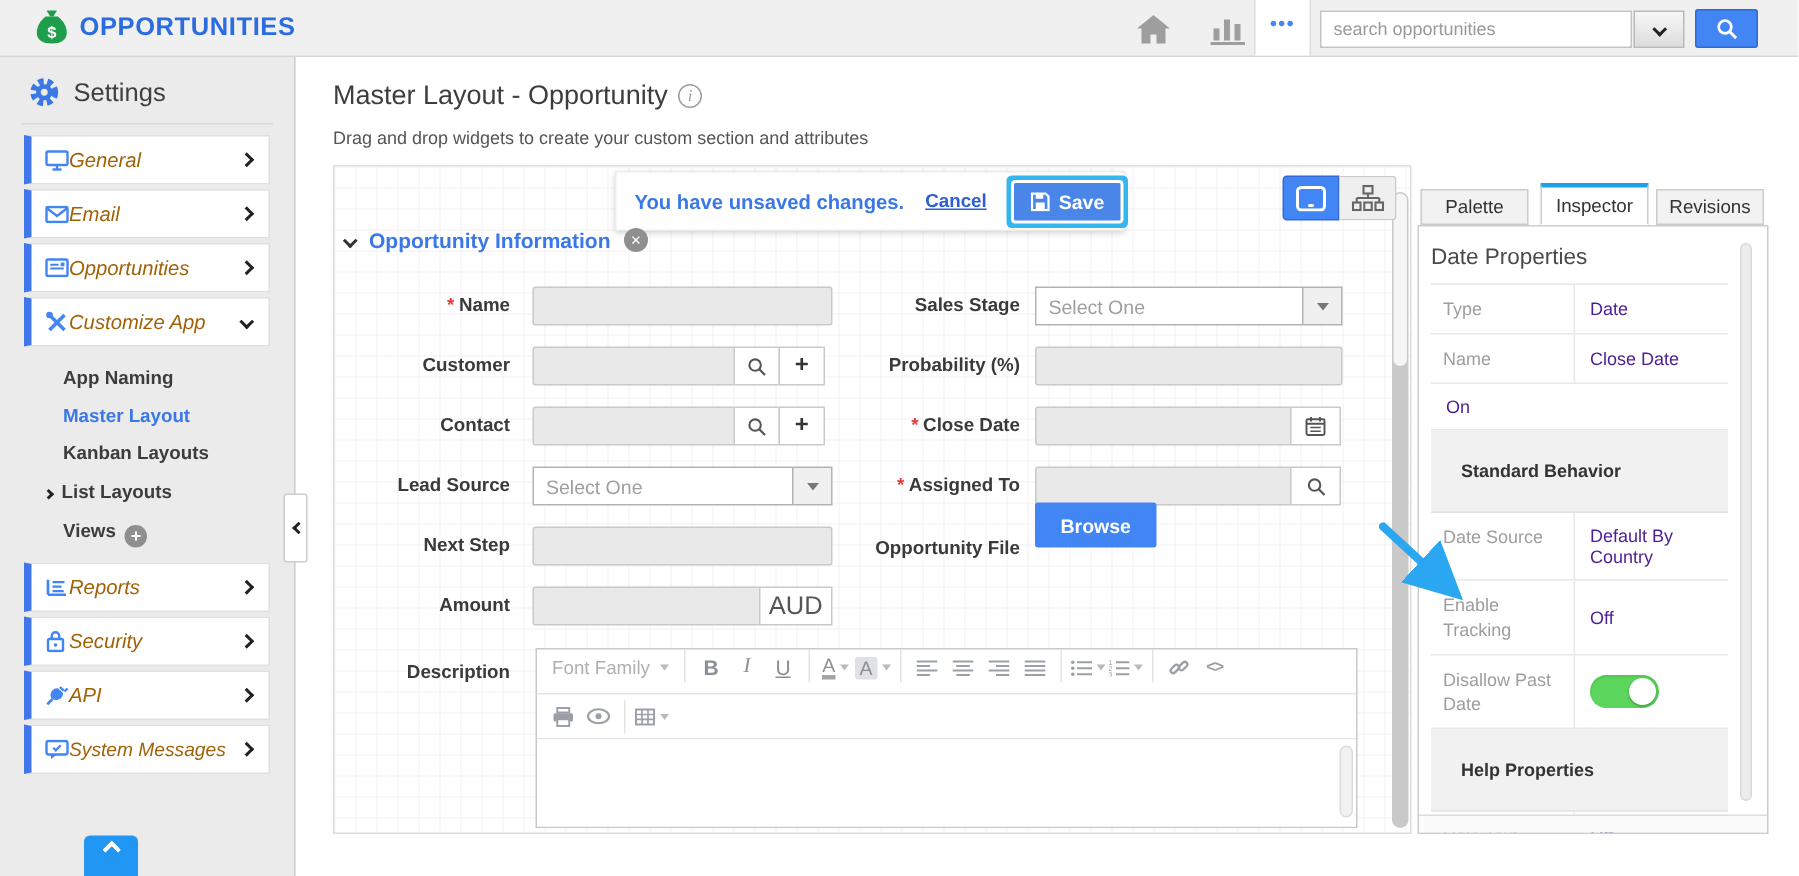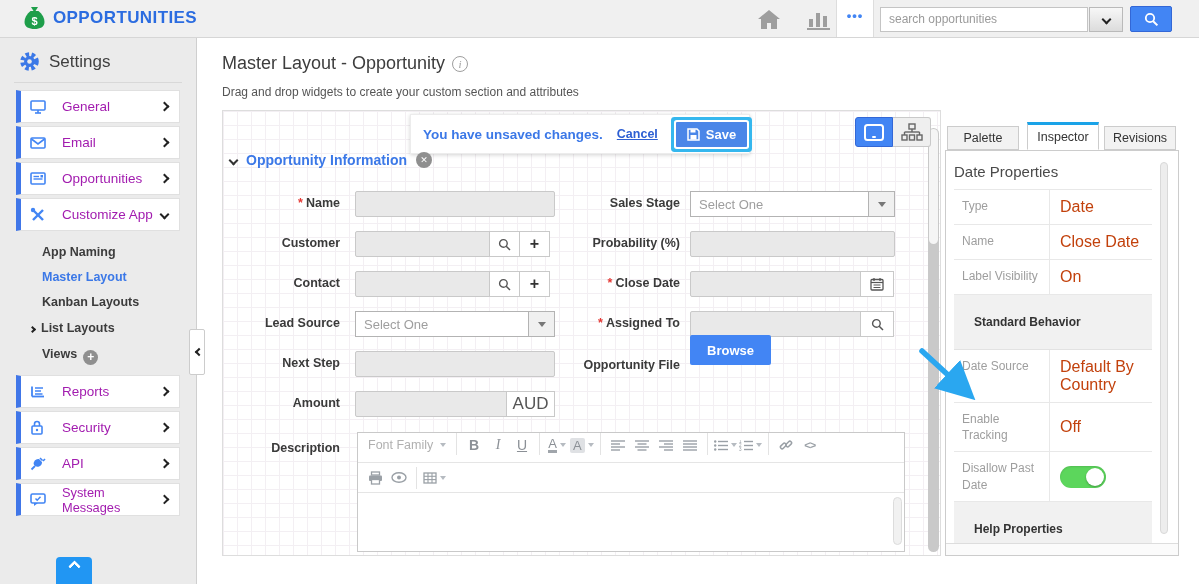--- a/index.html
+++ b/index.html
@@ -35,21 +35,21 @@
     transform:rotate(-135deg); margin-top:5px; border-radius:1px; }
 
   
   .sidebar { position:absolute; left:0; top:38px; width:197px; height:546px; background:#ebebeb; border-right:1px solid #cfcfcf; }
   .settings-hdr { position:absolute; left:19px; top:13px; display:flex; align-items:center; gap:9px; }
   .settings-hdr .txt { font-size:17px; color:#3f3f3f; }
   .sb-divider { position:absolute; left:14px; right:14px; top:44px; border-top:1px solid #d8d8d8; }
   .sb-card { position:absolute; left:16px; width:164px; height:33px; background:#fff; border:1px solid #e0e0e0;
     border-left:5px solid #4076e8; display:flex; align-items:center; cursor:pointer; }
   .sb-card .ic { width:16px; margin-left:9px; display:flex; }
-  .sb-card .lbl { margin-left:16px; font-size:13.5px; color:#a21caf; }
+  .sb-card .lbl { margin-left:0; font-size:13.5px; color:#a16207;font-style:italic; }
   .sb-card .chr, .sb-card .chd { margin-left:auto; margin-right:11px; }
   .sb-sub { position:absolute; font-size:12.5px; font-weight:bold; color:#3c3c3c; cursor:pointer; }
   .sb-sub.active { color:#3b78e7; }
   .plus-circ { display:inline-block; width:15px; height:15px; border-radius:50%; background:#8f8f8f; color:#fff;
     font-size:12px; line-height:14px; text-align:center; font-weight:bold; vertical-align:-3px; margin-left:6px; }
   .scrolltop { position:absolute; left:56px; top:519px; width:36px; height:27px; background:#2196f3;
     border:none; border-radius:4px 4px 0 0; display:flex; justify-content:center; cursor:pointer; }
 
   .collapse-handle { position:absolute; left:189px; top:329px; width:16px; height:46px; background:#fff;
     border:1px solid #ccc; border-radius:2px; display:flex; align-items:center; justify-content:center; cursor:pointer; }
@@ -125,21 +125,21 @@
 
   
   .tab { position:absolute; height:24px; top:126px; width:72px; background:#f2f2f2; border:1px solid #ccc;
     display:flex; align-items:center; justify-content:center; font-size:12.5px; color:#333; cursor:pointer; }
   .tab.active { top:122px; height:28px; background:#fff; border-top:3px solid #1aa3e8; border-bottom:1px solid #fff; z-index:3; }
   .panel { position:absolute; left:945px; top:150px; width:234px; height:406px; background:#fff; border:1px solid #ccc; overflow:hidden; z-index:2; }
   .panel-heading { padding:12px 10px 9px 8px; font-size:15px; color:#4a4a4a; }
   .ptable { margin:0 26px 0 8px; border-top:1px solid #e8e8e8; }
   .prow { display:flex; border-bottom:1px solid #e8e8e8; }
   .plab { width:96px; padding:8px 4px 8px 8px; border-right:1px solid #e8e8e8; color:#9e9e9e; font-size:12px; line-height:1.35; }
-  .pval { flex:1; padding:8px 10px; color:#c2410c; font-size:16px; display:flex; align-items:center; }
+  .pval { flex:1; padding:8px 10px; color:#4c1d95; font-size:12px; display:flex; align-items:center; }
   .psec { background:#f1f1f1; color:#333; font-weight:bold; font-size:12px; padding:20px; border-bottom:1px solid #e2e2e2; }
   .toggle { width:46px; height:22px; border-radius:11px; background:#5cd65c; position:relative; cursor:pointer;
     box-shadow:inset 0 1px 2px rgba(0,0,0,.12); }
   .toggle::after { content:''; position:absolute; right:2px; top:2px; width:18px; height:18px; border-radius:50%;
     background:#fff; box-shadow:0 1px 2px rgba(0,0,0,.3); }
   .panel-scroll { position:absolute; left:1160px; top:162px; width:8px; height:372px; background:#ededed;
     border:1px solid #d9d9d9; border-radius:4px; z-index:4; }
   .panel-footer { position:absolute; left:0; right:0; bottom:0; height:12px; background:#fbfbfb; border-top:1px solid #ddd; }
 
   .arrow-ann { position:absolute; left:916px; top:344px; z-index:6; pointer-events:none; }
@@ -629,21 +629,20 @@
     <div class="ptable">
       <div class="prow">
         <div class="plab">Type</div>
         <div class="pval">Date</div>
       </div>
       <div class="prow">
         <div class="plab">Name</div>
         <div class="pval">Close Date</div>
       </div>
       <div class="prow">
-        <div class="plab">Label Visibility</div>
         <div class="pval">On</div>
       </div>
 
       <div class="psec">Standard Behavior</div>
       <div class="prow">
         <div class="plab">Date Source</div>
         <div class="pval">Default By Country</div>
       </div>
       <div class="prow">
         <div class="plab">Enable Tracking</div>

